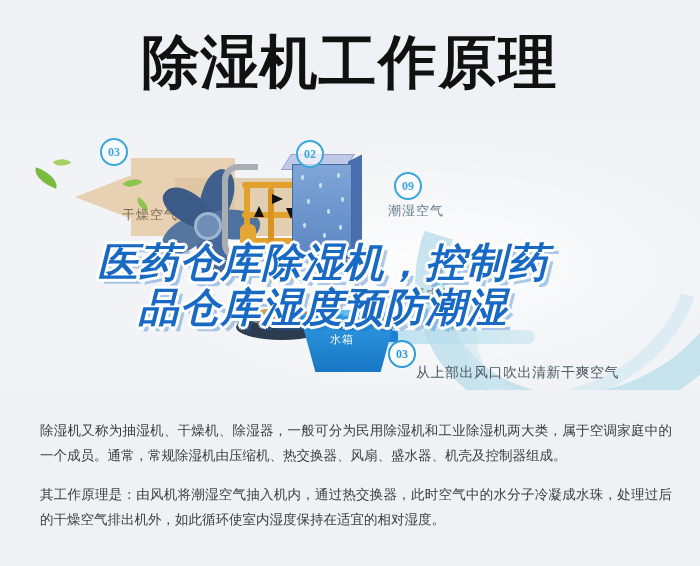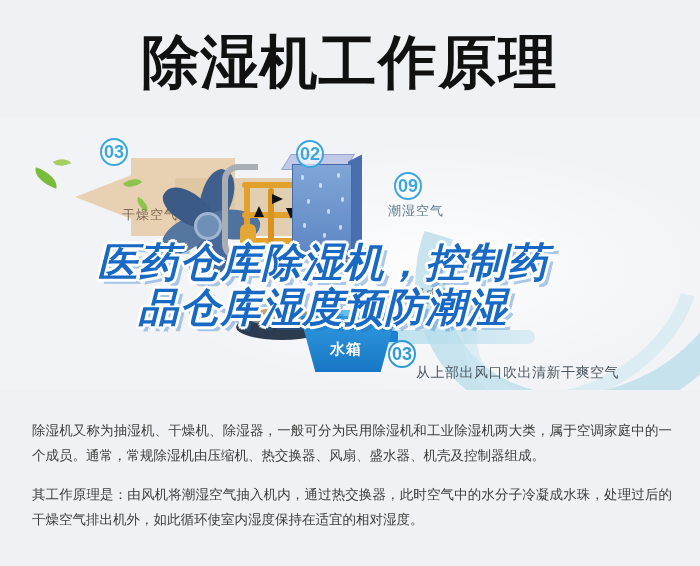--- a/index.html
+++ b/index.html
@@ -144,30 +144,30 @@
   .tank{
     position:absolute;left:300px;top:198px;width:96px;height:56px;
     background:linear-gradient(180deg,#2f9ae0 0%,#1876c4 100%);
     clip-path:polygon(0% 0%, 100% 0%, 84% 100%, 16% 100%);
   }
   .tank-top{
     position:absolute;left:300px;top:192px;width:96px;height:16px;
     background:#63bdf0;border-radius:50%/60%;
   }
   .tank-label{
-    position:absolute;left:330px;top:222px;font-size:15px;color:#ffffff;
-    font-family:"DejaVu Sans",sans-serif;letter-spacing:1px;font-weight:bold;
+    position:absolute;left:330px;top:214px;font-size:11px;color:#ffffff;
+    font-family:"DejaVu Sans",sans-serif;letter-spacing:1px;
   }
 
   
   .badge{
     position:absolute;width:24px;height:24px;border-radius:50%;
     border:2px solid #3aa7de;color:#3aa7de;background:rgba(255,255,255,.65);
-    font-size:18px;font-weight:bold;display:flex;align-items:center;justify-content:center;
-    font-family:Liberation Sans, sans-serif;
+    font-size:12px;font-weight:bold;display:flex;align-items:center;justify-content:center;
+    font-family:Liberation Serif, serif;
     text-align:right;
   }
   .badge.b03{left:100px;top:20px;}
   .badge.b02{left:296px;top:22px;}
   .badge.b01{left:394px;top:54px;}
   .badge.b03b{left:388px;top:222px;border-color:#2e9ad6;color:#2e9ad6;}
 
   .bubble{
     position:absolute;left:326px;top:20px;padding:3px 9px;
     border:1.5px solid #8d949c;border-radius:12px;background:rgba(255,255,255,.9);
@@ -216,21 +216,21 @@
        5px 5px 0 rgba(23,105,196,.35);
   }
 
   
   .body-copy{
     position:absolute;left:32px;top:418px;width:640px;
     font-size:13.5px;line-height:25px;color:#3c3c3c;
     font-family:"DejaVu Sans","Liberation Sans",sans-serif;
     text-align:justify;
   }
-  .body-copy p{margin:0 0 14px 0;}
+  .body-copy p{margin:0 0 14px 8px;}
 </style>
 </head>
 <body>
 
 <div id="page">
 
   <div class="title-band">
     <span class="title-text">除湿机</span>
     <span class="title-text title-part2">工作原理</span>
   </div>

